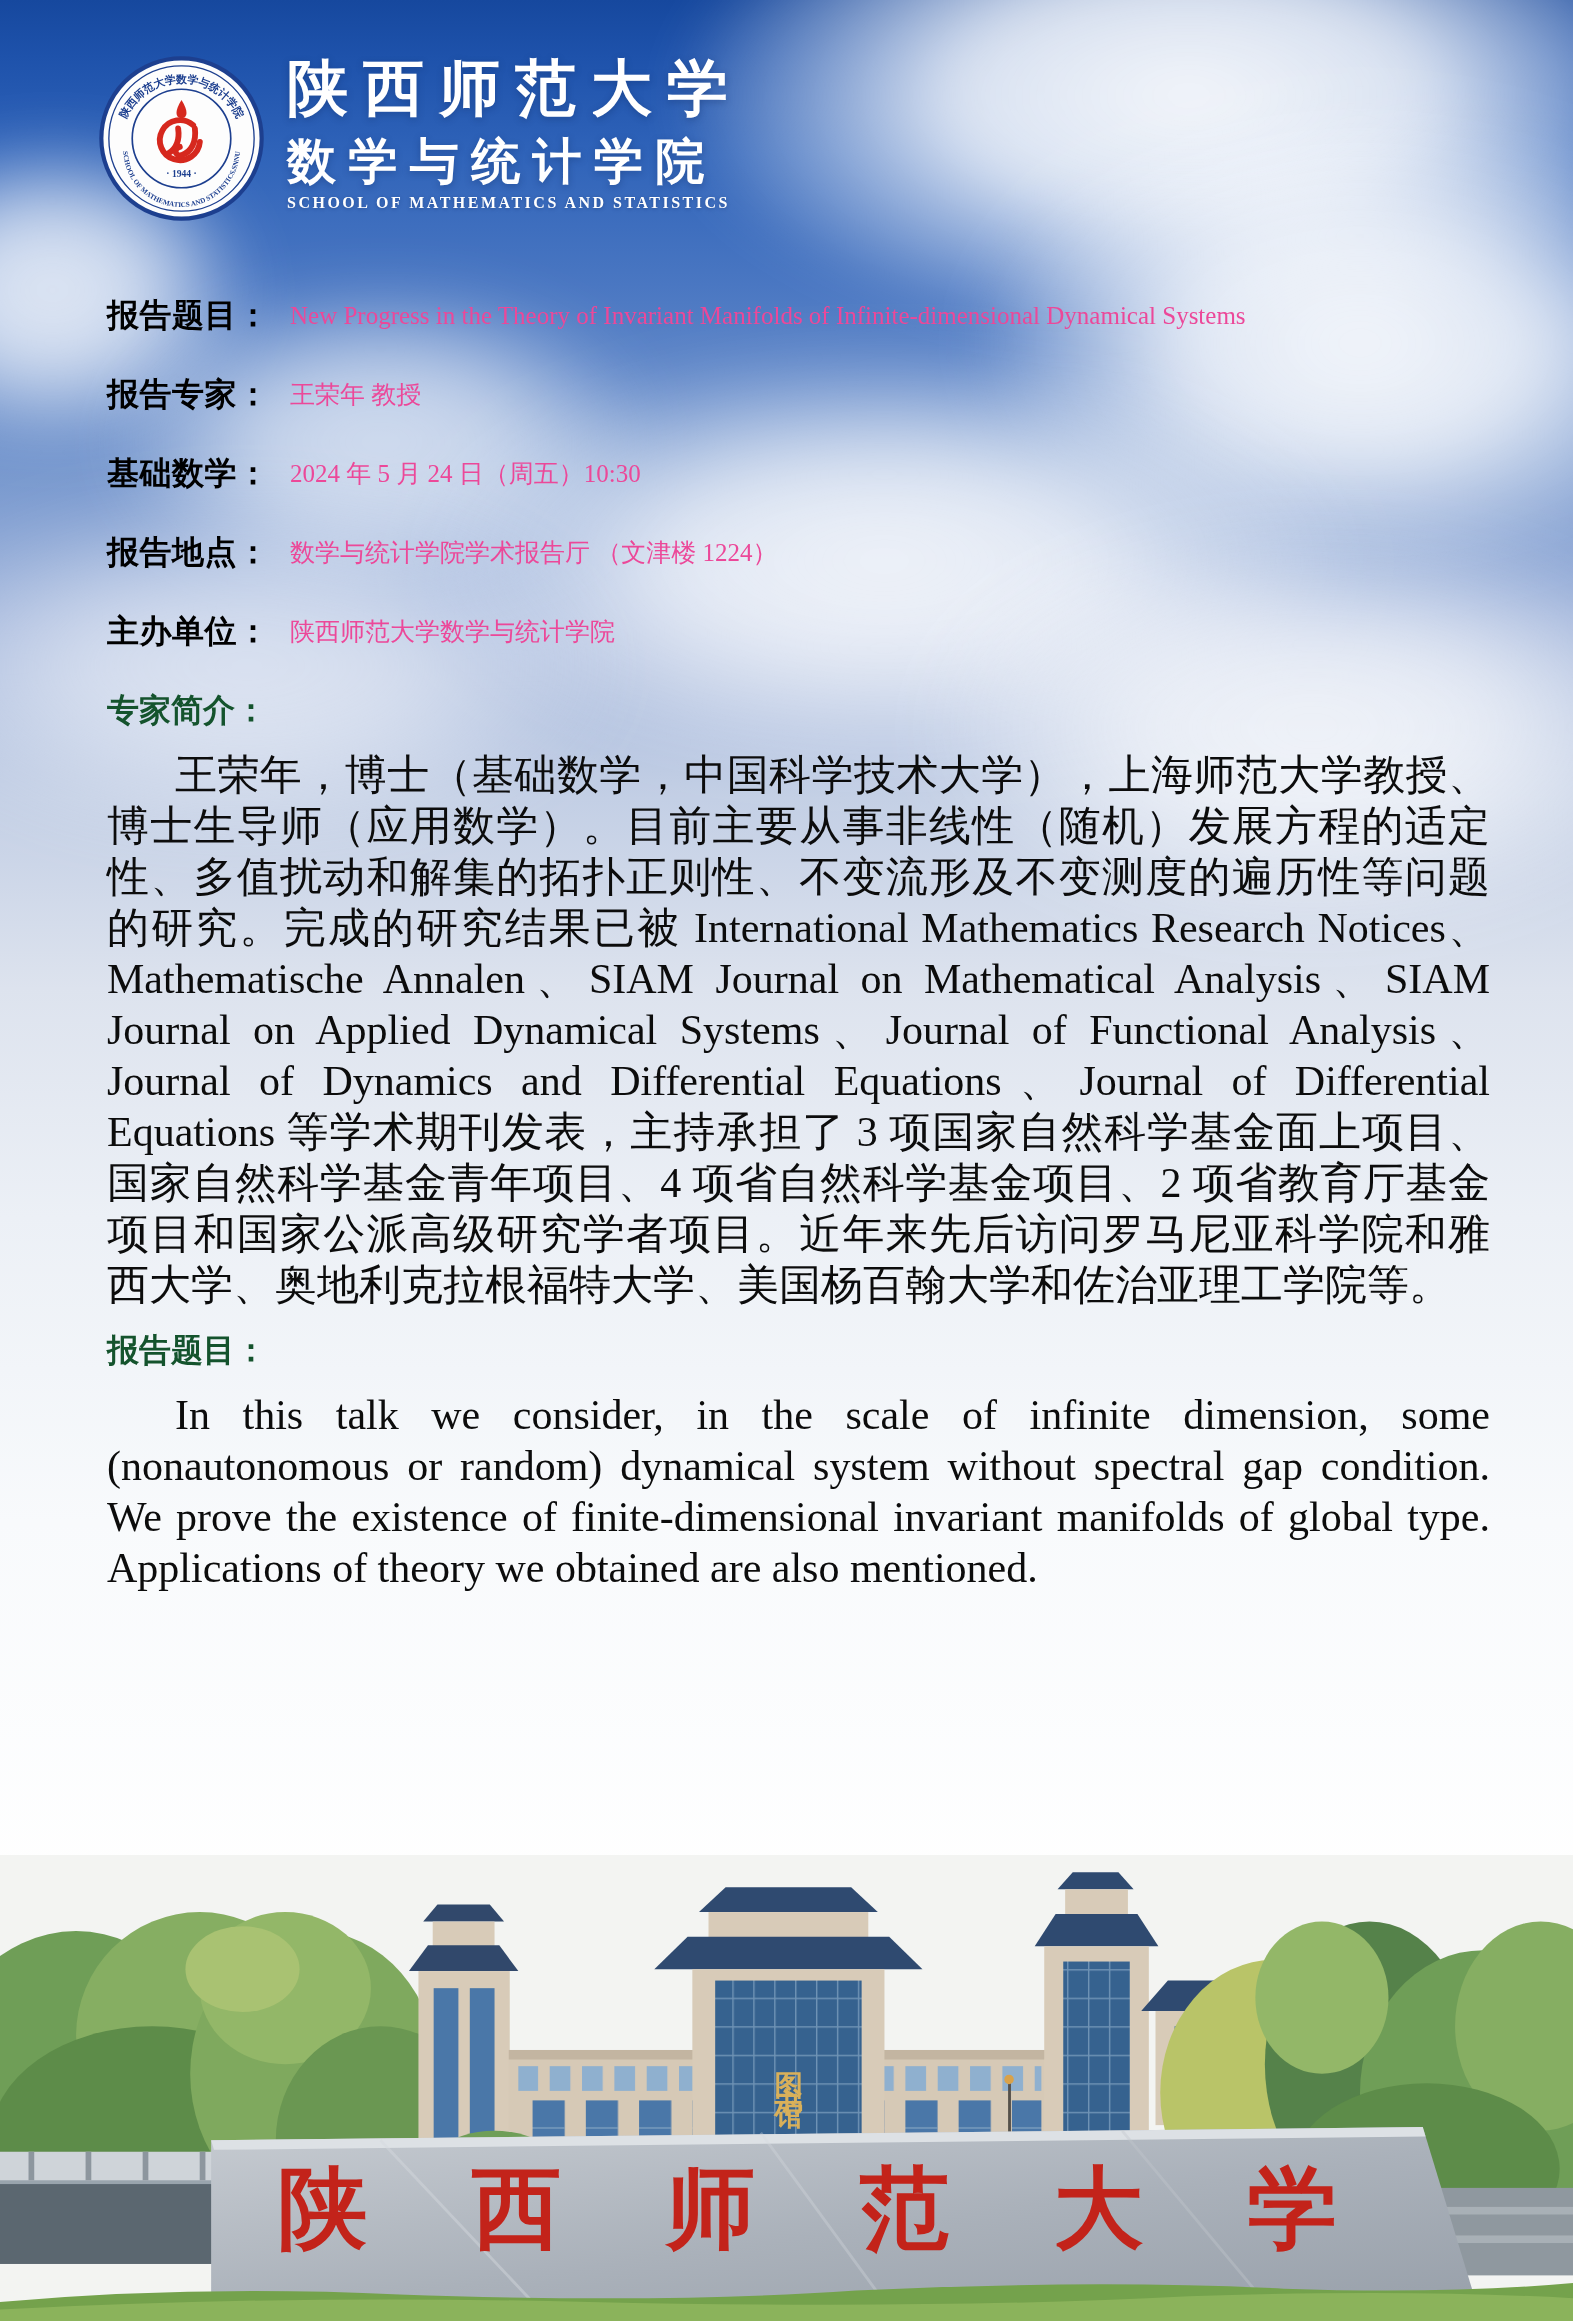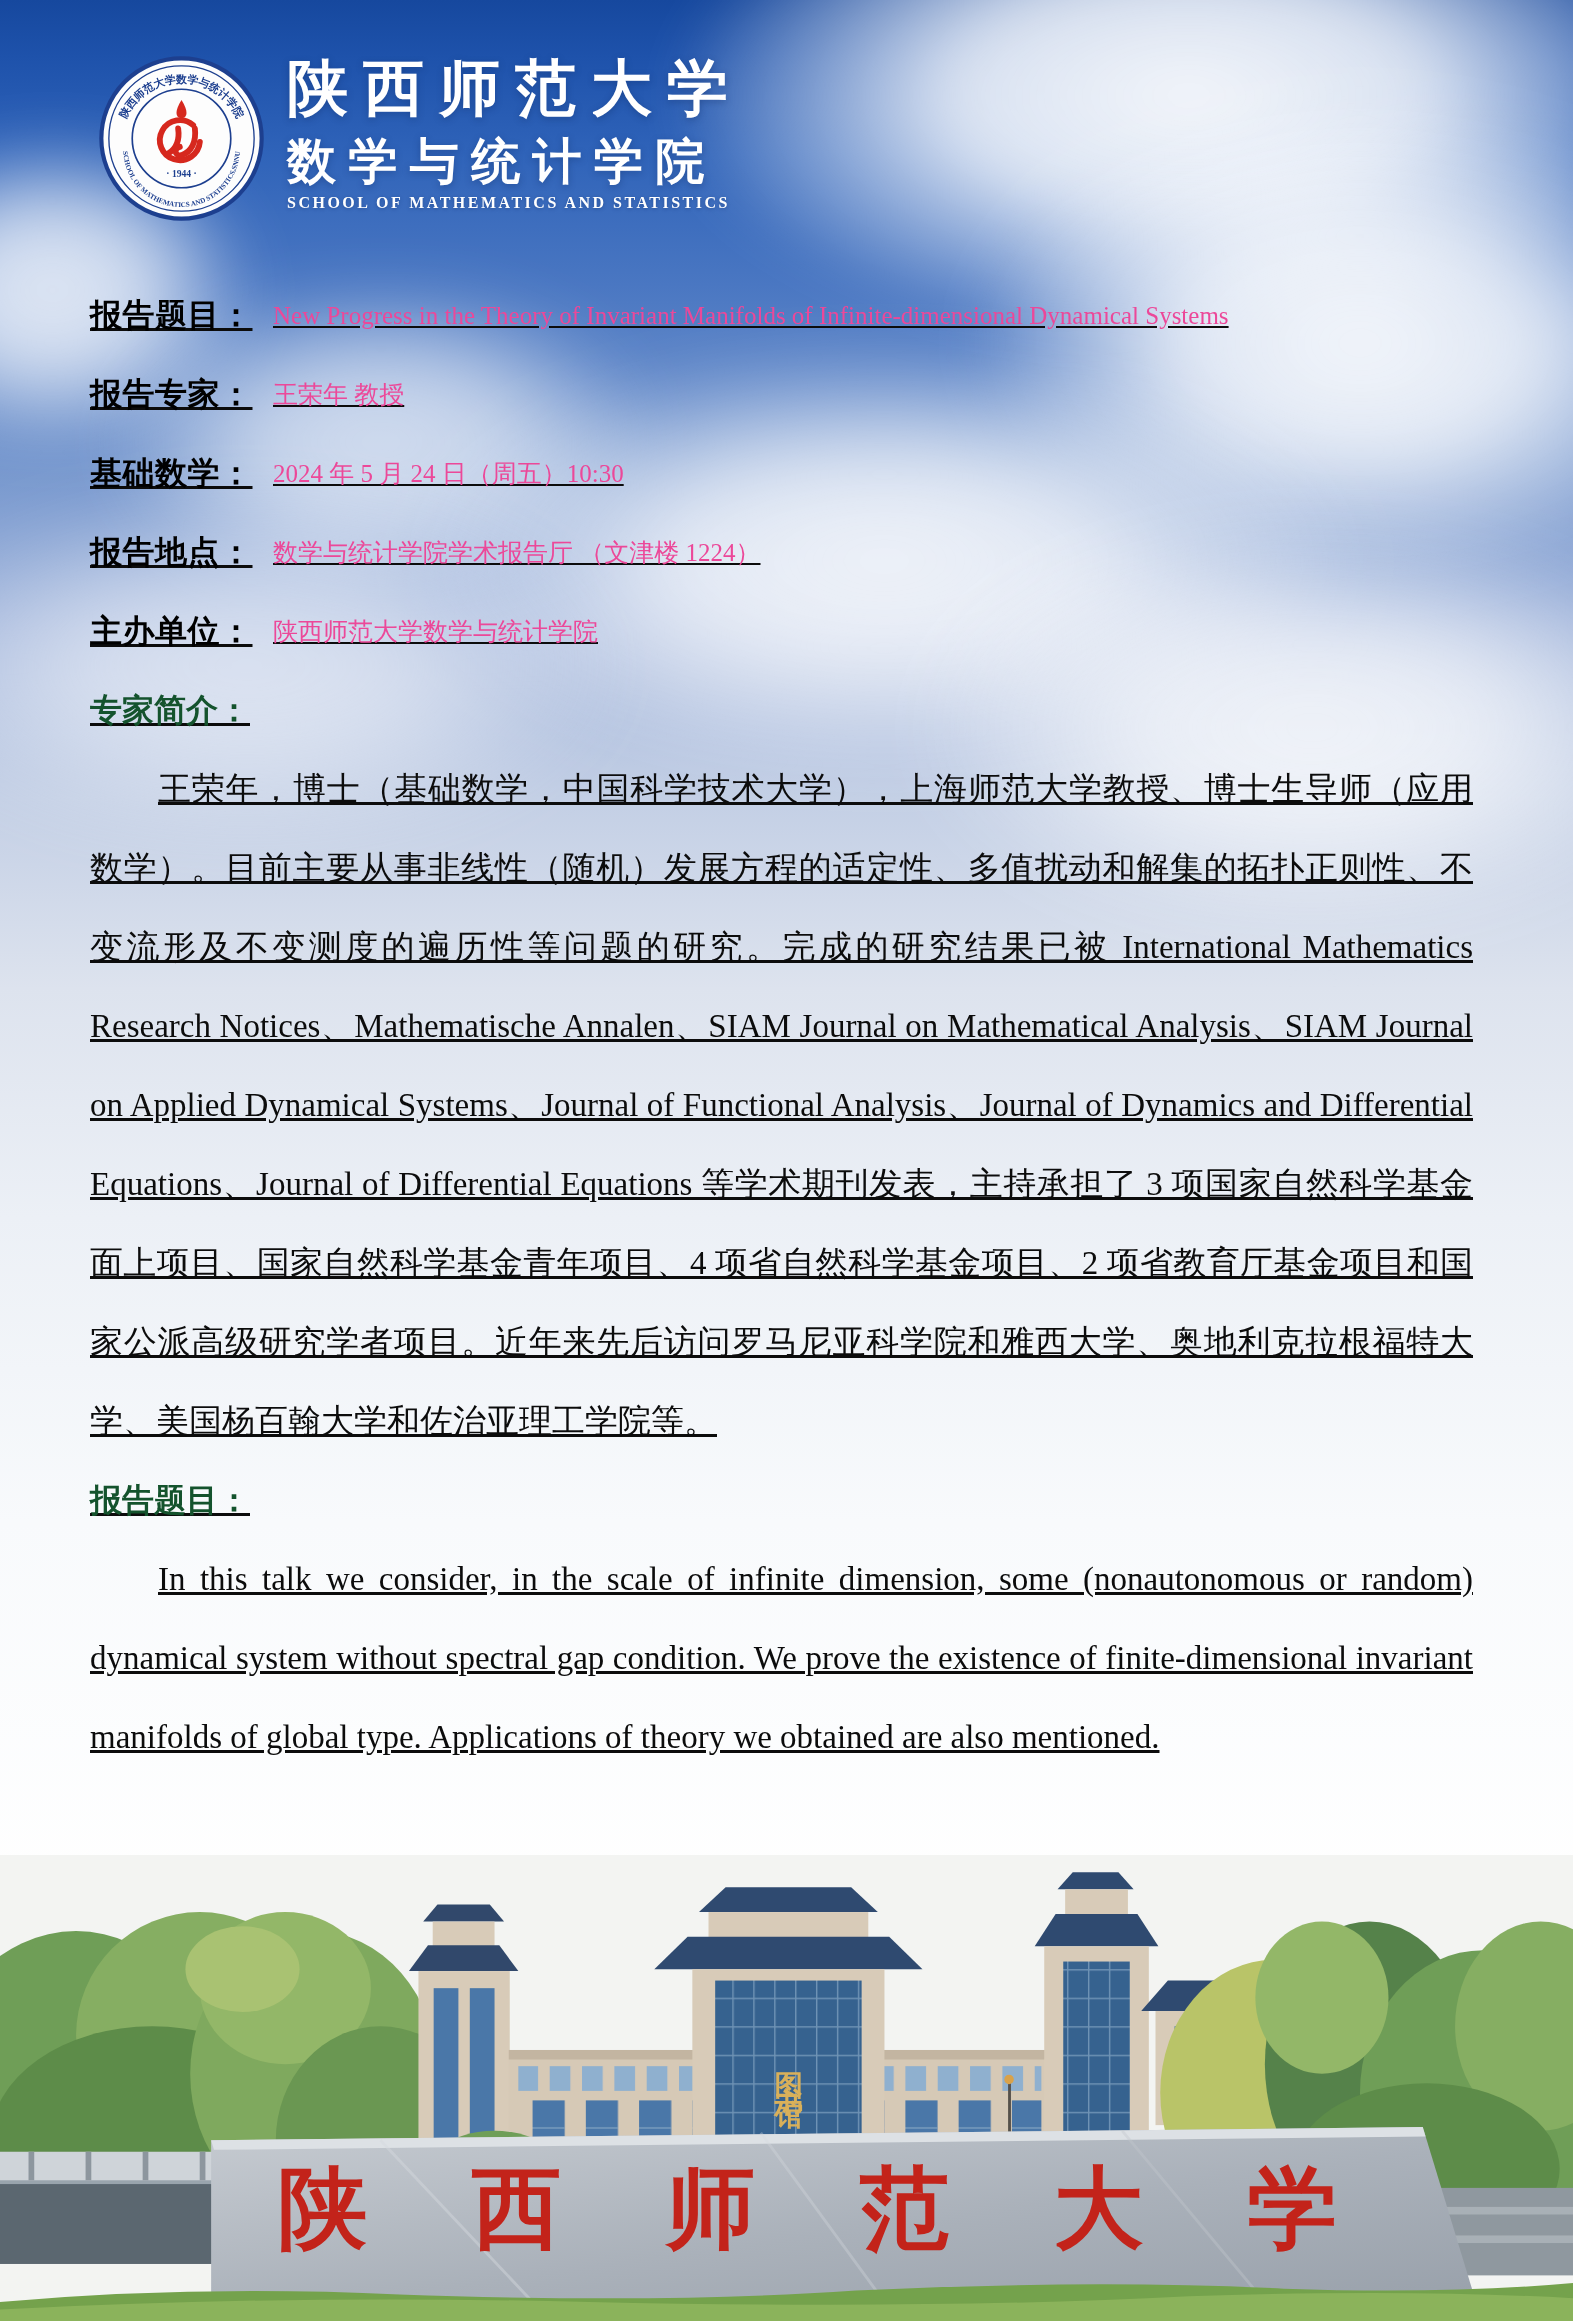--- a/index.html
+++ b/index.html
@@ -27,28 +27,28 @@
   .header{position:absolute;left:0;top:0;width:1573px;height:266px;z-index:3;}
   .logo{position:absolute;left:98px;top:55px;width:167px;height:167px;}
   .header-text{position:absolute;left:287px;top:55px;color:#ffffff;}
   .uni-name{font-size:61px;font-weight:bold;letter-spacing:15px;line-height:1.12;
     font-family:"Liberation Serif","DejaVu Serif",serif;text-shadow:0 1.9px 7.6px rgba(15,40,95,.35);}
   .school-name{font-size:49px;font-weight:bold;letter-spacing:12.4px;margin-top:12px;line-height:1.1;
     font-family:"Liberation Sans","DejaVu Sans",sans-serif;text-shadow:0 1.9px 7.6px rgba(15,40,95,.35);}
   .school-en{font-size:16px;font-weight:bold;letter-spacing:2.5px;margin-top:4.8px;
     font-family:"Liberation Serif","DejaVu Serif",serif;text-shadow:0 1px 3.8px rgba(15,40,95,.4);}
   
-  .content{position:absolute;left:90px;top:276px;width:1383px;z-index:2;text-decoration:underline;}
+  .content{position:absolute;left:107px;top:276px;width:1383px;z-index:2;}
   .info-row{display:flex;align-items:flex-start;}
   .info-label{flex:0 0 183px;font-family:"Liberation Sans","DejaVu Sans",sans-serif;
     font-weight:bold;font-size:32px;line-height:79px;letter-spacing:0.5px;color:#000;}
   .info-value{flex:1;font-size:25px;line-height:79px;color:#ec4899;}
   .section-heading{font-family:"Liberation Sans","DejaVu Sans",sans-serif;
     font-weight:bold;font-size:32px;line-height:79px;color:#14532d;}
-  .para{font-size:33px;line-height:79px;text-align:justify;text-indent:68px;color:#0c0c0c;}
+  .para{font-size:42px;line-height:51px;text-align:justify;text-indent:68px;color:#0c0c0c;}
   
   .campus{position:absolute;left:0;top:1855px;width:1573px;height:467px;z-index:4;}
 </style>
 </head>
 <body>
 
 <div class="poster">
 
   <div class="sky">
     <div class="cloud c1"></div>

